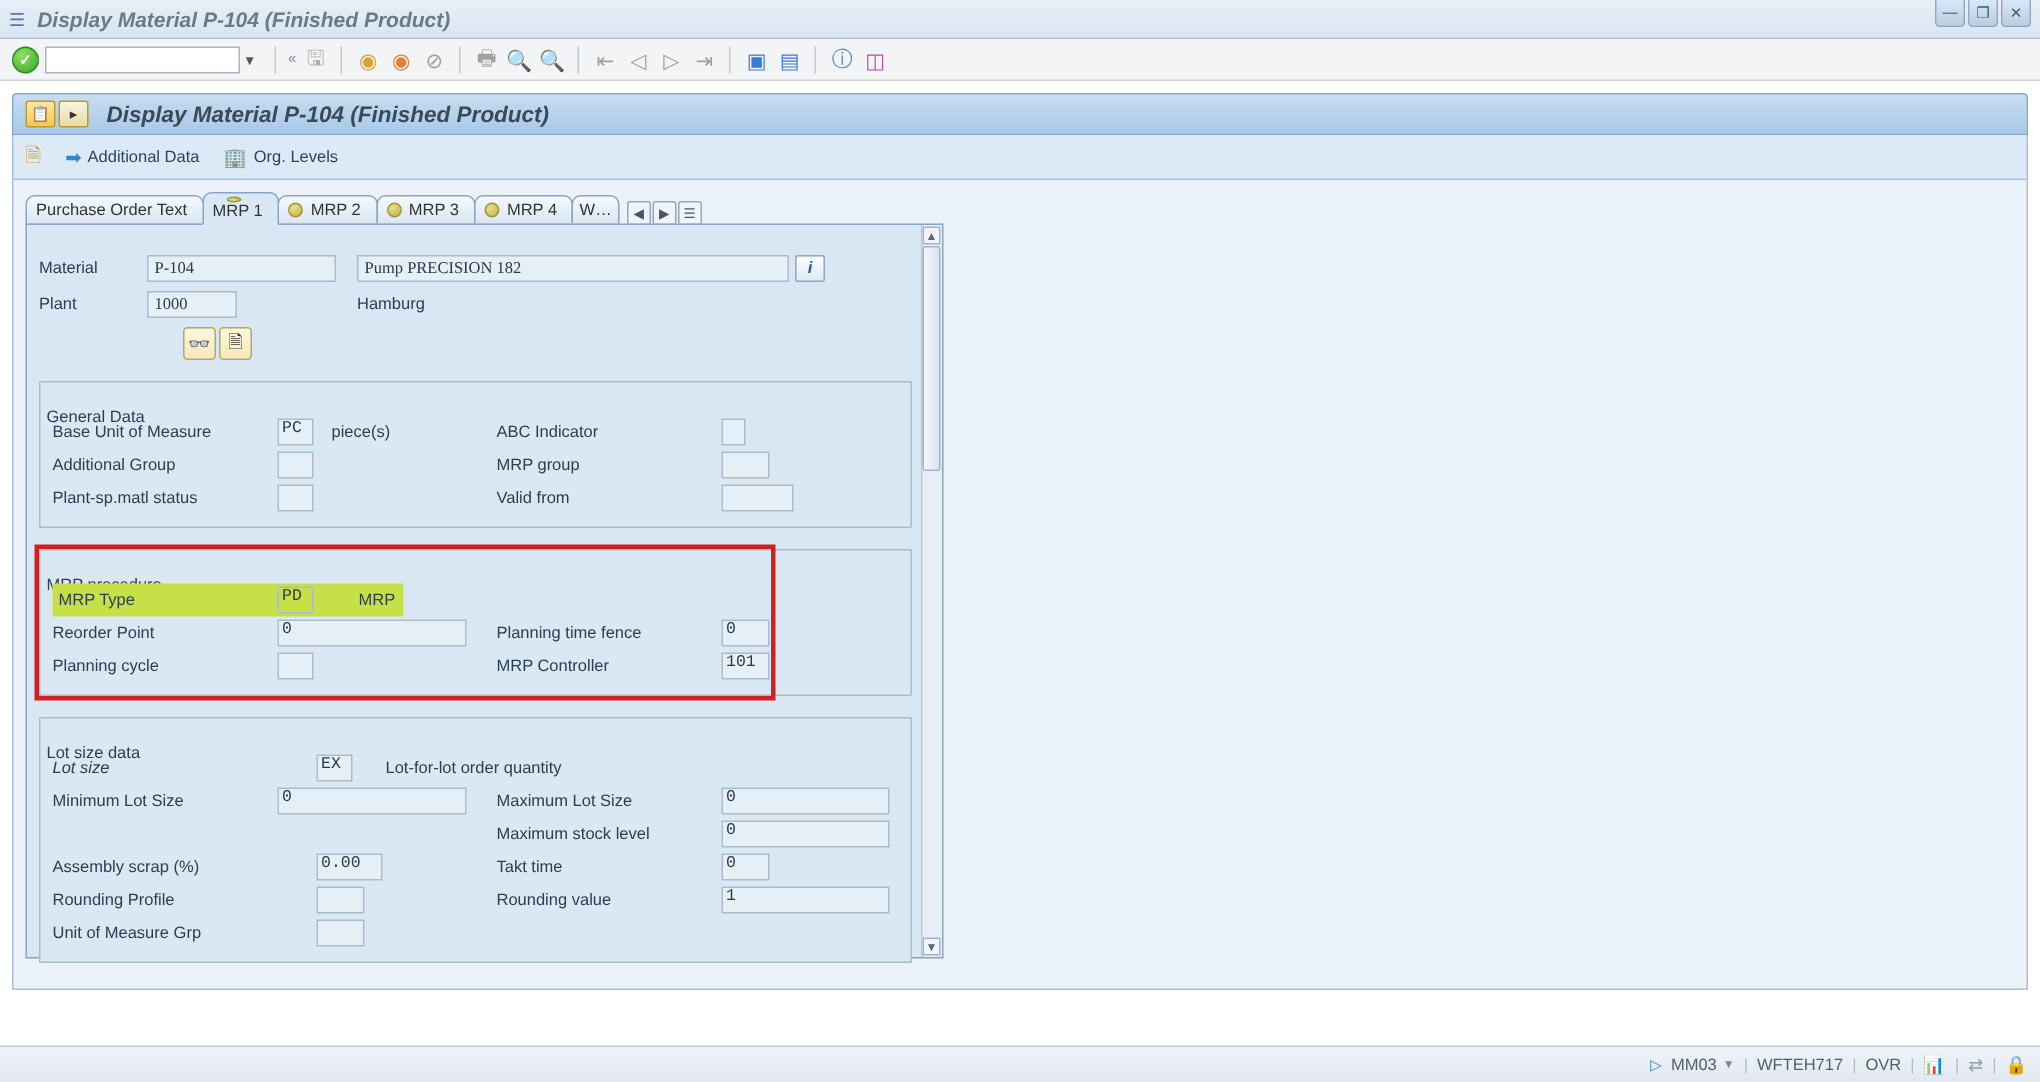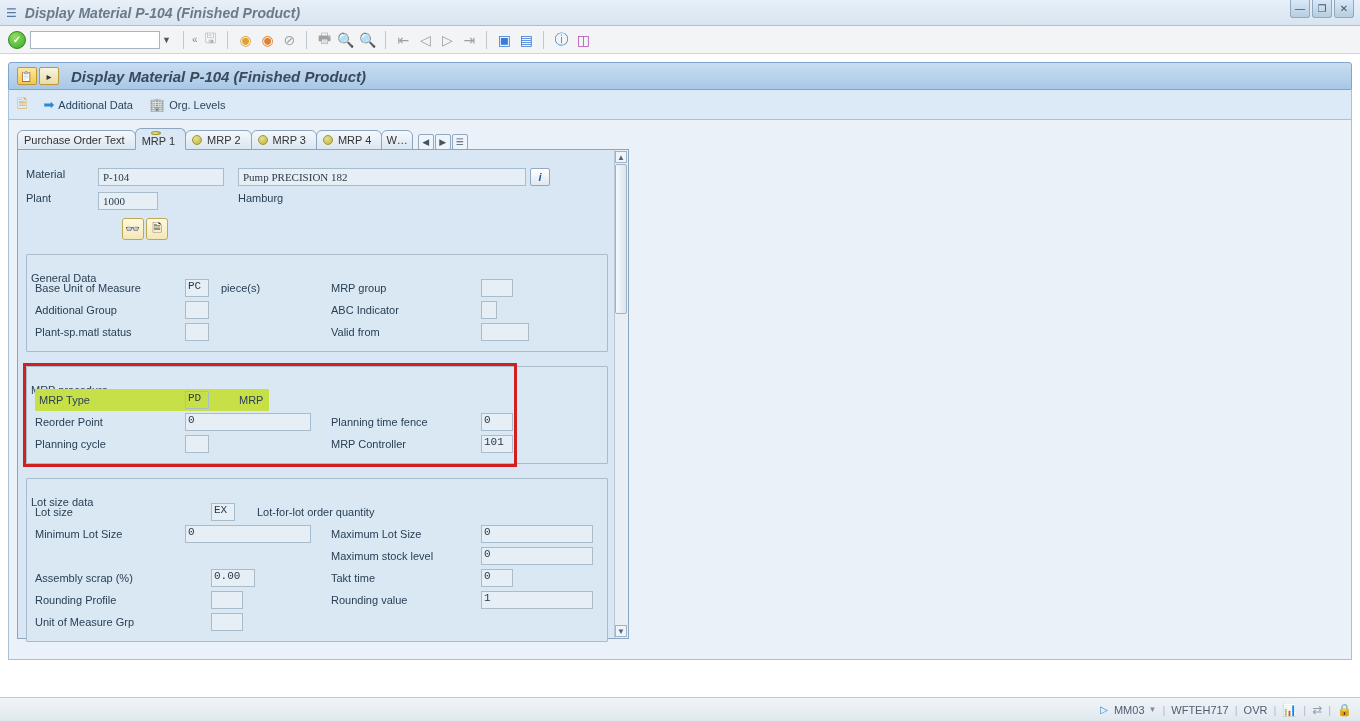--- a/index.html
+++ b/index.html
@@ -158,21 +158,21 @@
   position:relative;
   height: 490px;
   width: 612px;
 }
 .scroll-track{position:absolute;top:0;right:0;width:14px;height:100%;background:#e8eef4;border-left:1px solid #b8c8d8;}
 .scroll-up,.scroll-dn{position:absolute;right:1px;width:12px;height:12px;border:1px solid #a0b4c8;background:#f0f4f8;font-size:8px;display:flex;align-items:center;justify-content:center;color:#556677;cursor:pointer;}
 .scroll-up{top:1px;} .scroll-dn{bottom:1px;}
 .scroll-thumb{position:absolute;right:1px;top:14px;width:12px;height:150px;border:1px solid #a0b4c8;background:linear-gradient(to right,#f4f8fc,#d8e4ee);border-radius:2px;}
 
 
-.hdr-row {display:flex;height:22px;margin-bottom:2px;}
+.hdr-row {display:flex;align-items:center;height:22px;margin-bottom:2px;}
 .hdr-row label{width:72px;color:#2a4055;}
 .ro-input{
   height:18px;background:#e6eef6;border:1px solid #a8bccc;
   padding:1px 4px;font-family:Liberation Serif, serif;font-size:11px;
   color:#2a3a4a;display:inline-flex;align-items:center;
 }
 .info-btn{
   width:20px;height:18px;border:1px solid #90a8c0;background:linear-gradient(to bottom,#fff,#e0e8f0);
   display:inline-flex;align-items:center;justify-content:center;color:#1a5ab0;font-weight:bold;font-style:italic;
   margin-left:4px;cursor:pointer;border-radius:2px;
@@ -371,26 +371,26 @@
               <span class="lbl">Additional Group</span>
               <span class="field-input w20"></span>
             </div>
             <div class="field-row">
               <span class="lbl">Plant-sp.matl status</span>
               <span class="field-input w20"></span>
             </div>
           </div>
           <div class="right">
             <div class="field-row">
+              <span class="lbl2">ABC Indicator</span>
+              <span class="field-input w14"></span>
+            </div>
+            <div class="field-row">
               <span class="lbl2">MRP group</span>
               <span class="field-input w30"></span>
-            </div>
-            <div class="field-row">
-              <span class="lbl2">ABC Indicator</span>
-              <span class="field-input w14"></span>
             </div>
             <div class="field-row">
               <span class="lbl2">Valid from</span>
               <span class="field-input w60" style="width:48px;"></span>
             </div>
           </div>
         </div>
       </div>
 
       <div class="groupbox" style="width:582px;position:relative;">
@@ -421,21 +421,21 @@
               <span class="lbl2">MRP Controller</span>
               <span class="field-input w30">101</span>
             </div>
           </div>
         </div>
       </div>
 
       <div class="groupbox" style="width:582px;">
         <div class="gb-title">Lot size data</div>
         <div class="field-row">
-          <span class="lbl" style="width:176px;">Lot size</span>
+          <span class="lbl" style="width:176px;font-style:italic;">Lot size</span>
           <span class="field-input w20">EX</span>
           <span class="desc-text" style="margin-left:22px;">Lot-for-lot order quantity</span>
         </div>
         <div class="two-col">
           <div class="left">
             <div class="field-row">
               <span class="lbl">Minimum Lot Size</span>
               <span class="field-input w130">0</span>
             </div>
             <div class="field-row">

